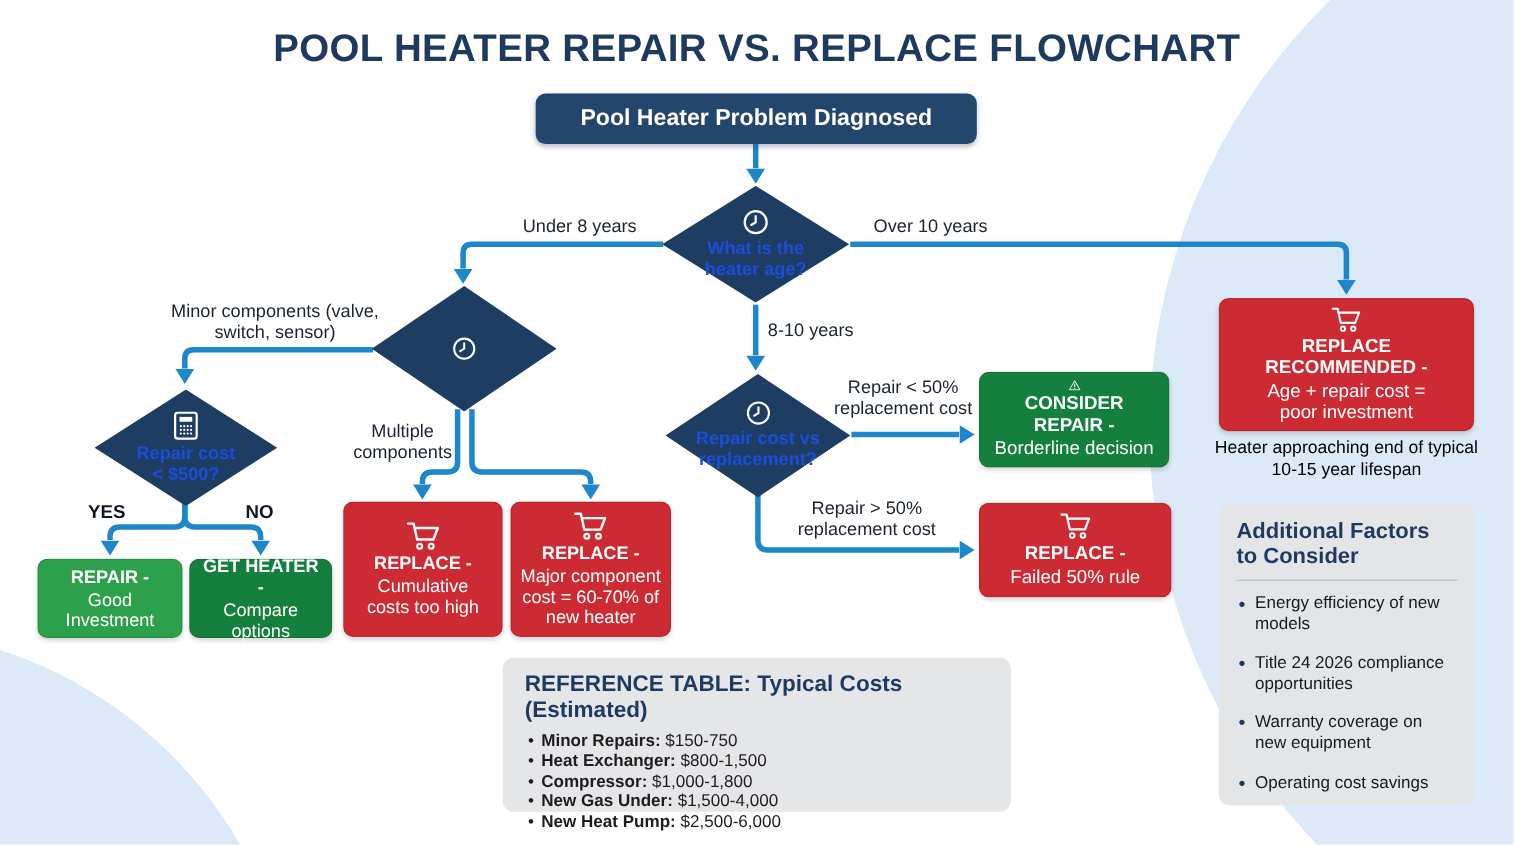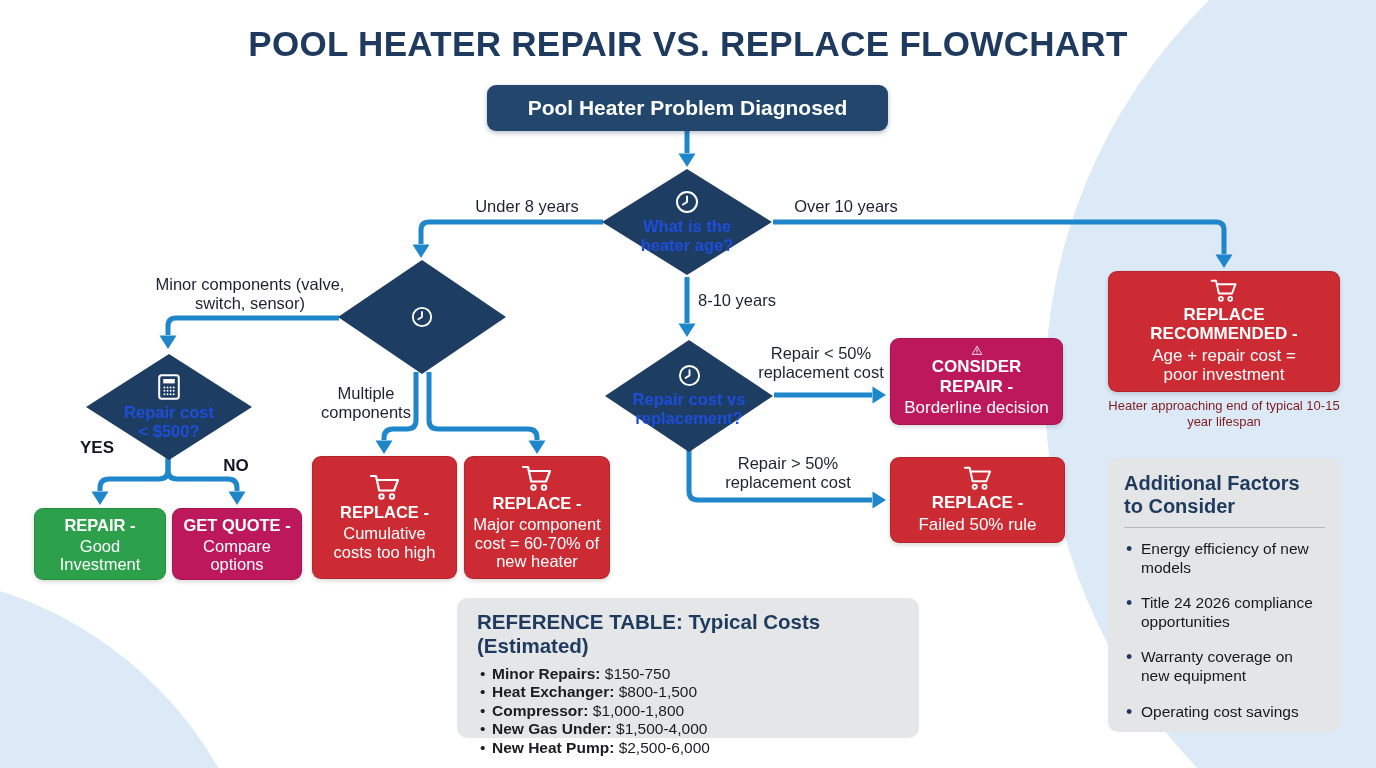--- a/index.html
+++ b/index.html
@@ -39,36 +39,36 @@
     color:#1d4ed8; font-weight:bold; font-size:16.5px; line-height:1.13; text-align:center;
   }
 
   .obox {
     position:absolute; z-index:2; border-radius:9px; color:#fff;
     display:flex; flex-direction:column; align-items:center; justify-content:center;
     text-align:center; padding:6px 8px; gap:2px; border:1px solid rgba(0,0,0,.12);
     box-shadow:0 2px 4px rgba(40,40,40,.18);
   }
   .green  { background:#2ca04b; }
-  .orange { background:#be185d; }
+  .orange { background:#15803d; }
   .red    { background:#cd2b33; }
   .otitle { font-weight:bold; font-size:16.5px; line-height:1.15; }
   .osub   { font-size:16.5px; line-height:1.15; }
   .fs17 .otitle, .fs17 .osub { font-size:17px; }
 
   .elabel {
     position:absolute; transform:translate(-50%,-50%); z-index:2;
     font-size:16.5px; color:#1c2330; text-align:center; line-height:1.18; white-space:nowrap;
   }
   .wrap { white-space:normal; }
   .ebold { font-weight:bold; font-size:17px; color:#111722; }
 
   .note {
     position:absolute; left:1104px; top:398px; width:240px; z-index:2;
-    text-align:center; font-size:13px; line-height:1.22; color:#7f1d1d;
+    text-align:center; font-size:16px; line-height:1.22; color:#000000;
   }
 
   .ref-panel {
     position:absolute; left:457px; top:598px; width:462px; height:140px; z-index:2;
     background:#e5e6e7; border-radius:10px; padding:12px 20px;
   }
   .ref-title { color:#1e3a5e; font-size:20.5px; font-weight:bold; }
   .ref-panel ul { margin:7px 0 0; padding:0; list-style:none; font-size:15.5px; color:#1d1d1f; }
   .ref-panel li { position:relative; padding-left:15px; line-height:18.4px; }
   .ref-panel li::before { content:"•"; position:absolute; left:3px; color:#1d1d1f; }
@@ -187,21 +187,21 @@
         </svg>
       <div class="dtext" style="width:126px">Repair cost vs replacement?</div>
     </div>
   </div>
 
   <div class="elabel" style="left:527px;top:207px">Under 8 years</div>
   <div class="elabel" style="left:846px;top:207px">Over 10 years</div>
   <div class="elabel" style="left:737px;top:301px">8-10 years</div>
   <div class="elabel wrap" style="left:366px;top:403px;width:110px">Multiple components</div>
   <div class="elabel wrap" style="left:250px;top:294px;width:200px">Minor components (valve, switch, sensor)</div>
-  <div class="elabel ebold" style="left:97px;top:448px">YES</div>
+  <div class="elabel ebold" style="left:97px;top:466px">YES</div>
   <div class="elabel ebold" style="left:236px;top:466px">NO</div>
   <div class="elabel wrap" style="left:821px;top:363px;width:185px">Repair &lt; 50% replacement cost</div>
   <div class="elabel wrap" style="left:788px;top:473px;width:185px">Repair &gt; 50% replacement cost</div>
 
   <div class="obox green" style="left:34px;top:508px;width:132px;height:72px;font-size:16px">
     <svg class="icon" width="28" height="20" viewBox="0 0 30 22">
         <path d="M4 12l7 7L26 3" fill="none" stroke="#fff" stroke-width="4.5" stroke-linecap="round" stroke-linejoin="round"></path>
       </svg>
     <div class="otitle">REPAIR -</div>
     <div class="osub">Good Investment</div>
@@ -219,21 +219,21 @@
           <circle cx="6.4" cy="16.8" r="1"></circle>
           <circle cx="9.5" cy="16.8" r="1"></circle>
           <circle cx="12.6" cy="16.8" r="1"></circle>
           <circle cx="15.7" cy="16.8" r="1"></circle>
           <circle cx="6.4" cy="20.2" r="1"></circle>
           <circle cx="9.5" cy="20.2" r="1"></circle>
           <circle cx="12.6" cy="20.2" r="1"></circle>
           <circle cx="15.7" cy="20.2" r="1"></circle>
         </g>
       </svg>
-    <div class="otitle">GET QUOTE -</div>
+    <div class="otitle">GET HEATER -</div>
     <div class="osub">Compare options</div>
   </div>
 
   <div class="obox red" style="left:312px;top:456px;width:145px;height:123px">
     <svg class="icon" width="32" height="28" viewBox="0 0 32 28">
         <path d="M2 3h5l3.2 14.5H25L29 7H8" fill="none" stroke="#fff" stroke-width="2.2" stroke-linecap="round" stroke-linejoin="round"></path>
         <circle cx="12.5" cy="23.5" r="2.2" fill="none" stroke="#fff" stroke-width="2"></circle>
         <circle cx="23" cy="23.5" r="2.2" fill="none" stroke="#fff" stroke-width="2"></circle>
       </svg>
     <div class="otitle">REPLACE -</div>

